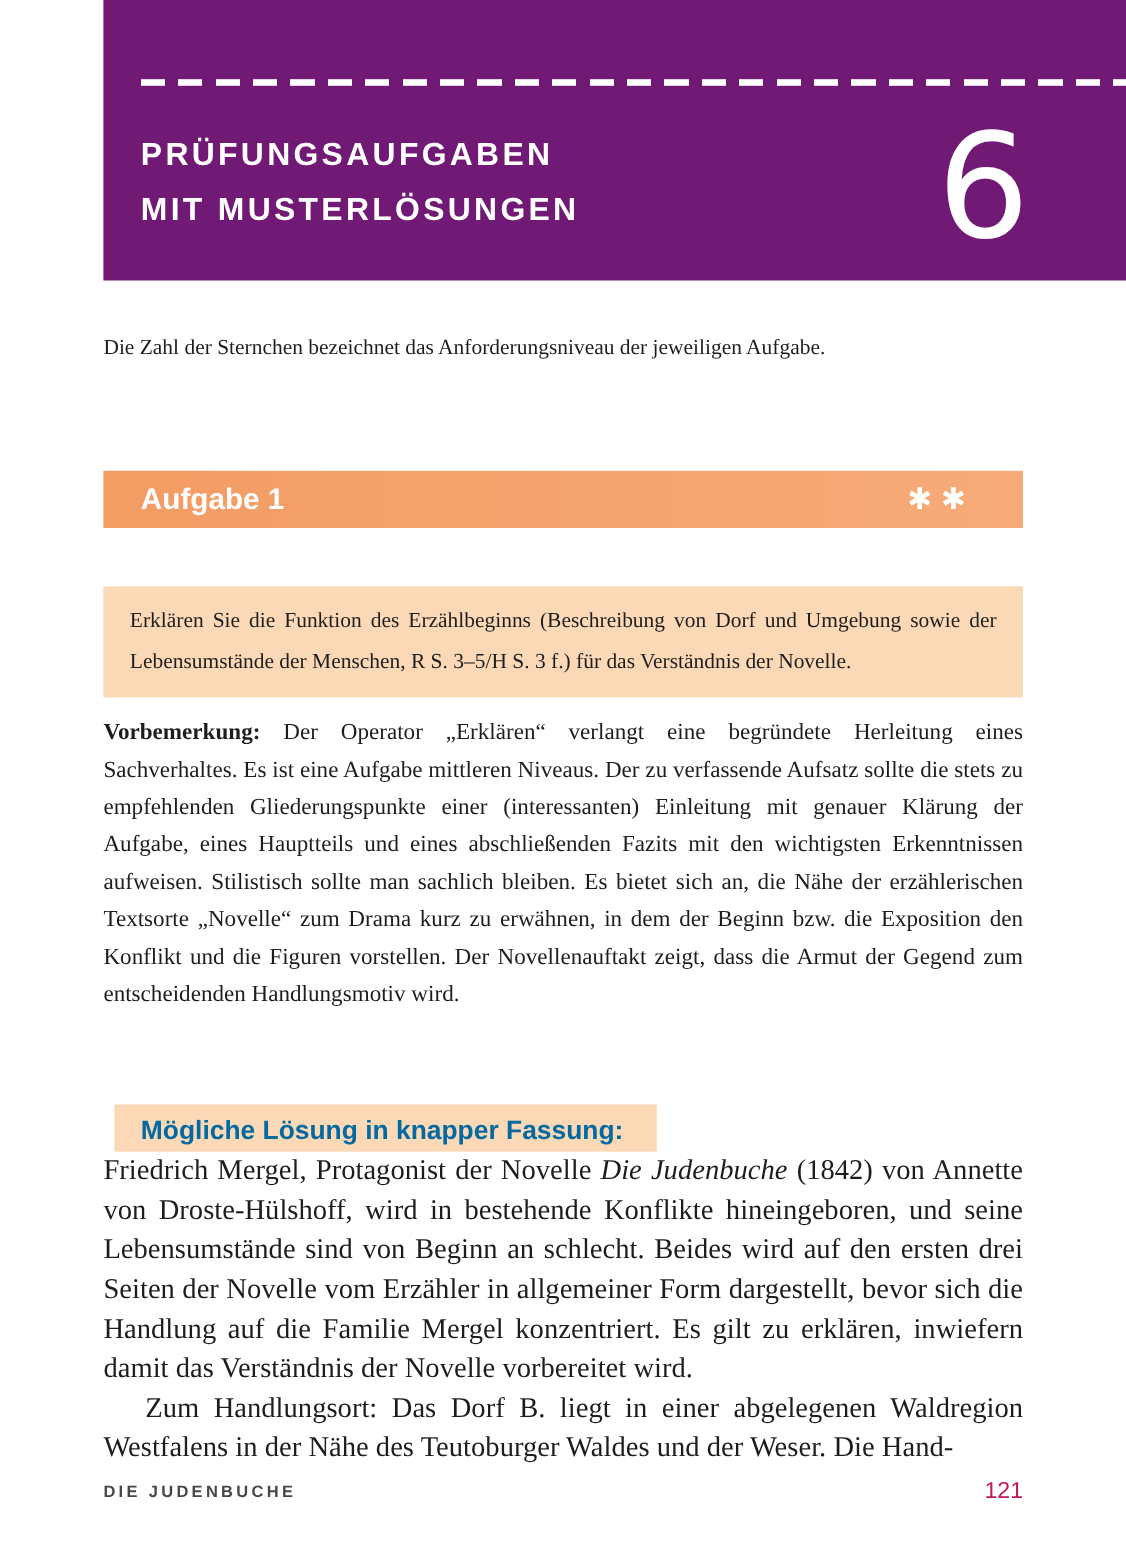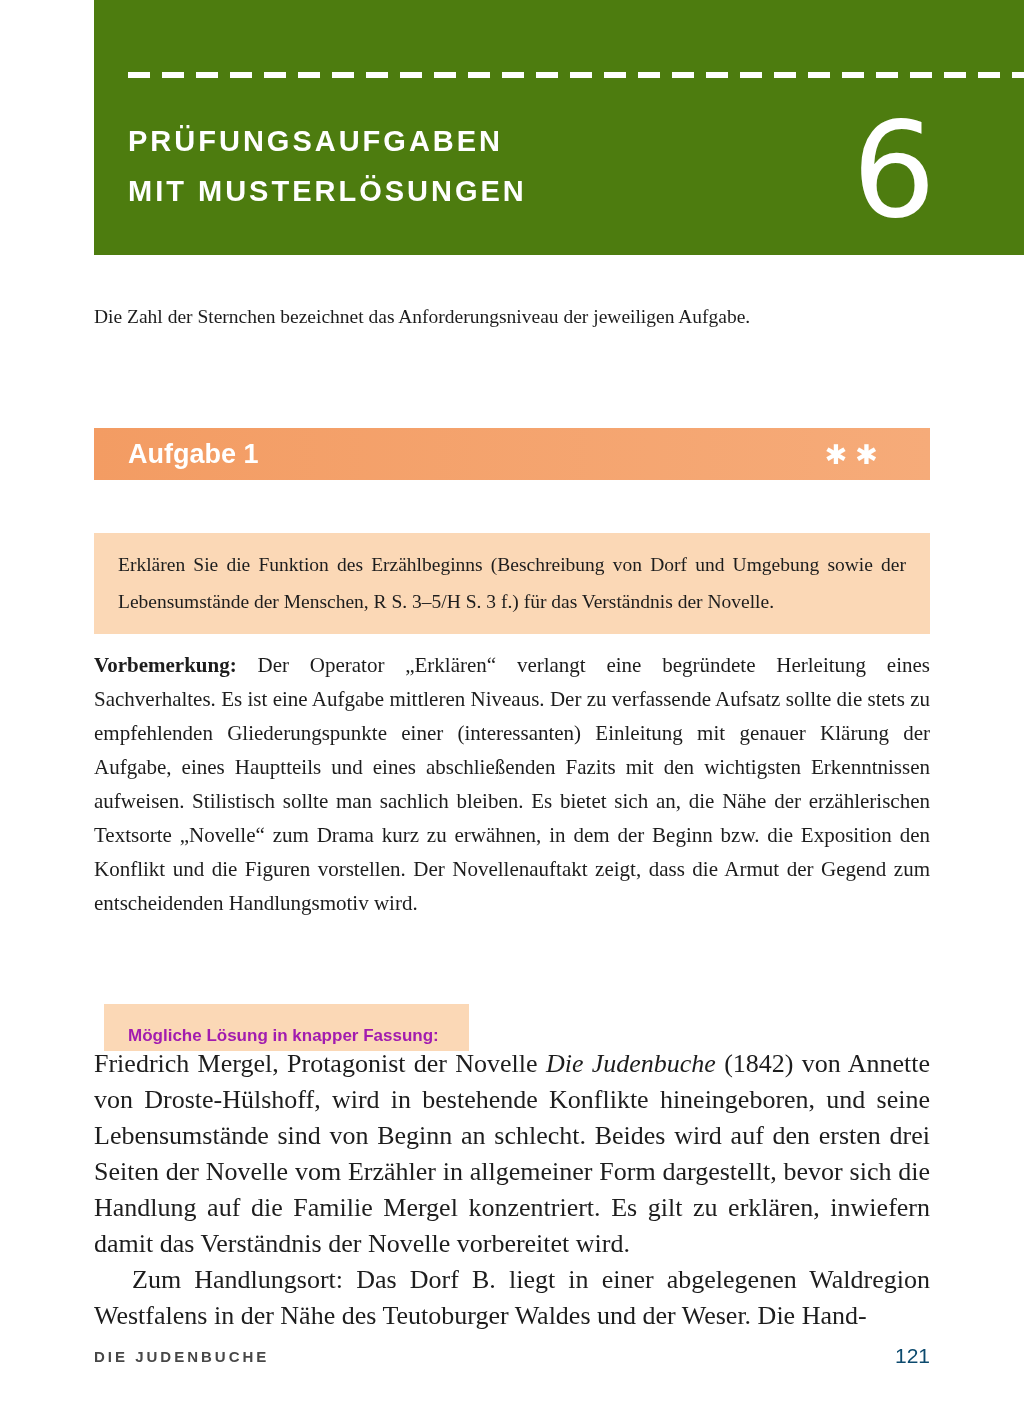--- a/index.html
+++ b/index.html
@@ -11,21 +11,21 @@
     font-family: "Liberation Serif", serif;
     color: #1d1d1d;
     overflow: hidden;
   }
 
   
   .chapter-header {
     position: absolute;
     left: 94px; right: 0; top: 0;
     height: 255px;
-    background: #4d7c0f;
+    background: #701a75;
     padding-left: 16px;
   }
   .dashed-rule {
     position: absolute;
     left: 34px; right: 0; top: 72px;
     height: 6px;
     background: repeating-linear-gradient(90deg, #ffffff 0 22px, rgba(0,0,0,0) 22px 34px);
   }
   .chapter-title {
     position: absolute;
@@ -103,25 +103,25 @@
     text-align: justify;
   }
   .bold-label { font-weight: bold; }
 
   
   .solution-heading-wrap { top: 1004px; }
   .solution-heading {
     display: inline-block;
     background: #fbd8b6;
     margin-left: 10px;
-    padding: 22px 30px 5px 24px;
+    padding: 10px 30px 5px 24px;
     font-family: "Liberation Sans", sans-serif;
     font-weight: bold;
-    font-size: 17px;
-    color: #a21caf;
+    font-size: 24px;
+    color: #0369a1;
   }
 
   
   .solution-text {
     top: 1046px;
     font-size: 26px;
     line-height: 36px;
     text-align: justify;
   }
   .solution-text p { margin: 0; }
@@ -140,21 +140,21 @@
     font-weight: bold;
     font-size: 15px;
     letter-spacing: 3px;
     color: #474747;
   }
   .footer-page-number {
     position: absolute;
     right: 0; top: 0;
     font-family: "Liberation Sans", sans-serif;
     font-size: 21px;
-    color: #0c4a6e;
+    color: #be185d;
   }
 </style>
 </head>
 <body>
 
 <div class="chapter-header">
   <div class="dashed-rule"></div>
   <div class="chapter-title">
     <div>PRÜFUNGSAUFGABEN</div>
     <div>MIT MUSTERLÖSUNGEN</div>

